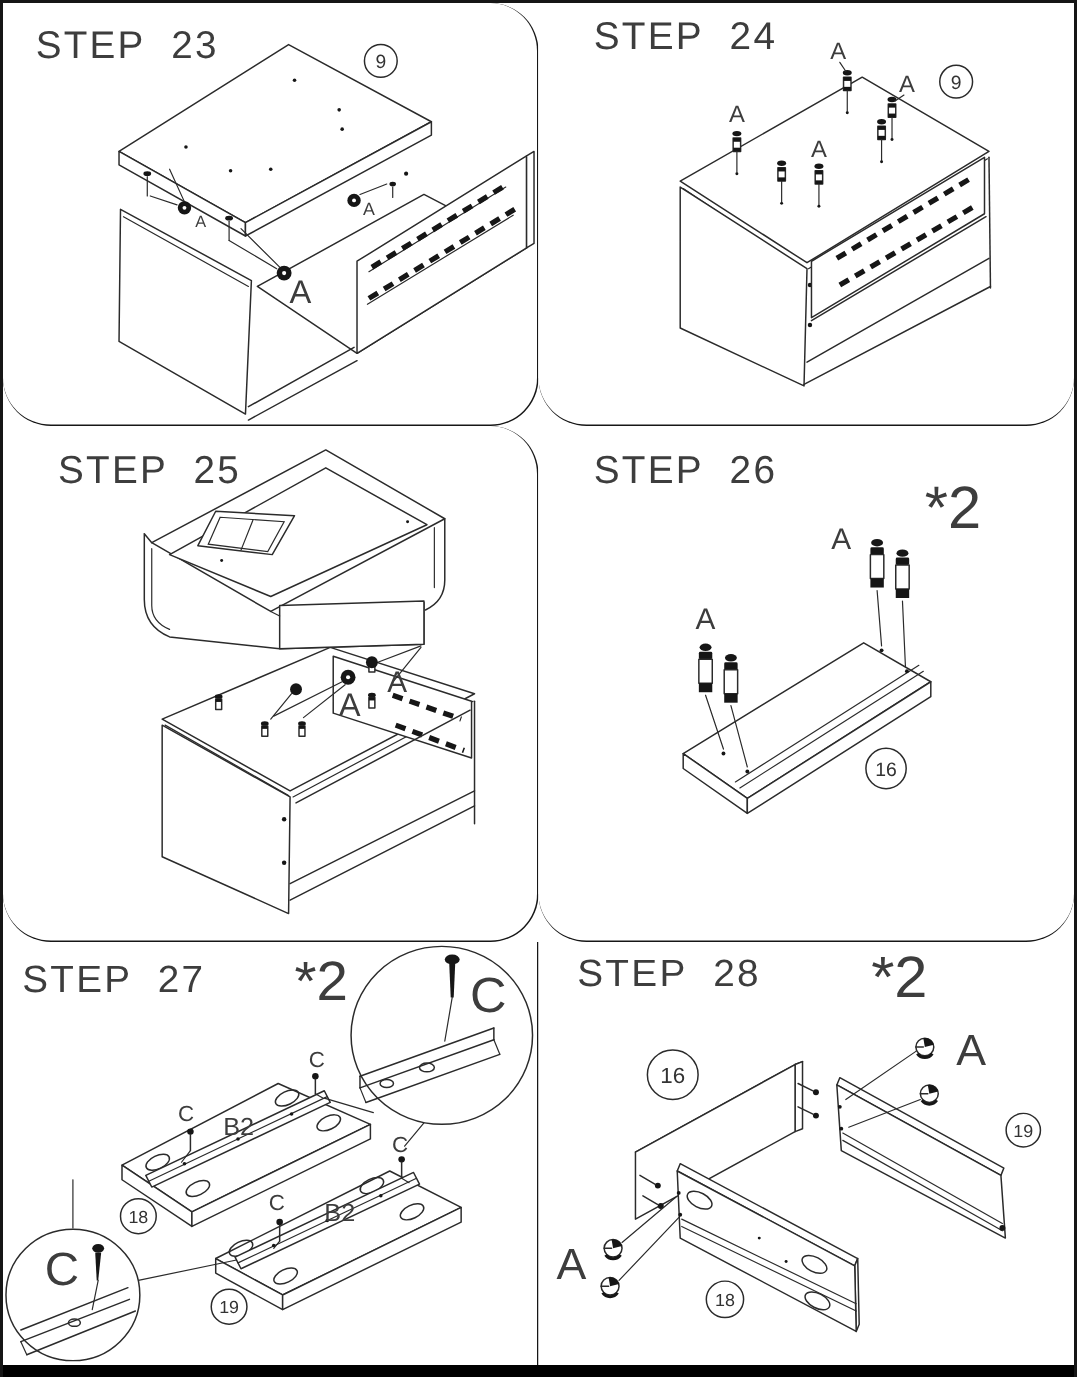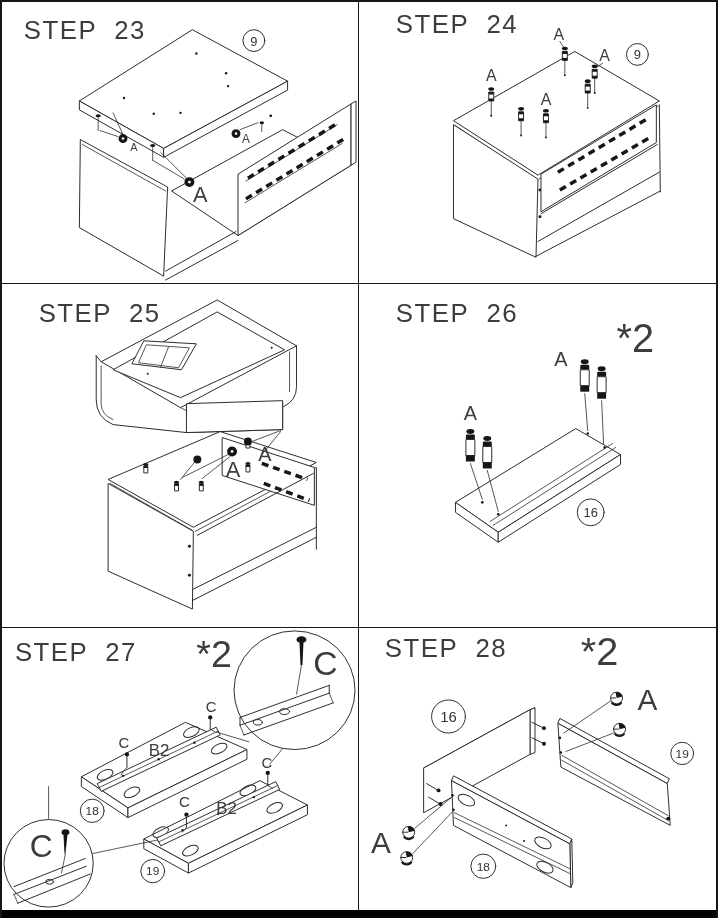--- a/index.html
+++ b/index.html
@@ -1,21 +1,21 @@
 <!DOCTYPE html>
 <html><head>
 <meta charset="utf-8">
 <style>
   html,body{margin:0;padding:0;background:#fff;}
   .sheet{position:relative;width:718px;height:918px;background:#fff;box-sizing:border-box;
          border:2px solid #161616;border-bottom:none;font-family:"Liberation Sans",sans-serif;}
   .grid{display:grid;grid-template-columns:357px 357px;grid-template-rows:282px 344px 282px;}
   .cell{position:relative;box-sizing:border-box;overflow:hidden;background:#fff;}
   .c1{border-right:1.3px solid #161616;}
-  .r1,.r2{border-bottom:1.3px solid #161616;}
+  .r1,.r2{border-bottom:1.3px solid #161616;border-radius:32px;}
   .cell svg{display:block;width:100%;height:100%;}
   .bottom-bar{position:absolute;left:0;right:0;bottom:0;height:8px;background:#000;}
   .t-title{font-size:26px;fill:#3d3d3d;letter-spacing:1.5px;word-spacing:9px;}
   .t-label{fill:#3d3d3d;}
   .t-badge{fill:#333;text-anchor:middle;}
   .ln{stroke:#2b2b2b;stroke-width:1;fill:none;stroke-linecap:round;stroke-linejoin:round;}
   .thin{stroke:#2b2b2b;stroke-width:.8;fill:none;stroke-linecap:round;}
   .fw{fill:#fff;stroke:#2b2b2b;stroke-width:1;stroke-linejoin:round;}
   .blk{fill:#161616;stroke:none;}
   .rail{stroke:#161616;stroke-width:3.5;stroke-dasharray:7 5;fill:none;}

